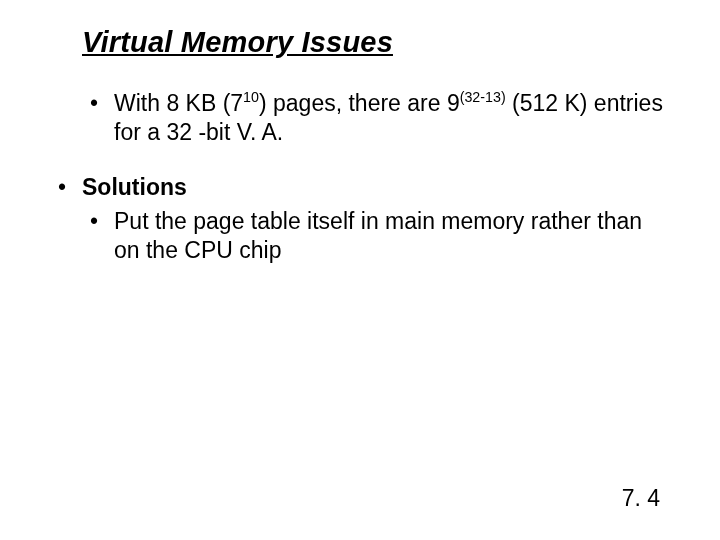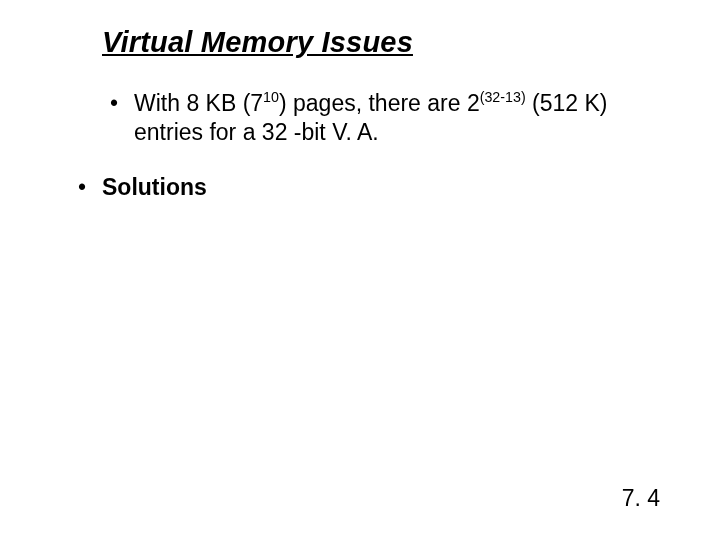--- a/index.html
+++ b/index.html
@@ -1,38 +1,39 @@
 <!DOCTYPE html>
 <html><head>
 <meta charset="utf-8">
 <style>
   * { margin: 0; padding: 0; box-sizing: border-box; }
   html, body { width: 720px; height: 540px; background: #fff; font-family: Arial, Helvetica, sans-serif; color: #000; }
-  .slide { width: 720px; height: 540px; position: relative; padding: 20px 50px 0 70px; }
+  .slide { width: 720px; height: 540px; position: relative; padding: 20px 50px 0 50px; }
   .title { font-size: 29px; font-style: italic; text-decoration: underline; margin-left: 32px; margin-top: 6px; margin-bottom: 30px; letter-spacing: 0.2px; }
   .bullet-l1 { position: relative; padding-left: 32px; margin-bottom: 6px; font-size: 23px; font-weight: bold; line-height: 1.25; }
   .bullet-l1::before { content: "•"; position: absolute; left: 8px; top: 0; font-weight: normal; }
   .bullet-l2 { position: relative; padding-left: 64px; margin-bottom: 4px; font-size: 23px; font-weight: normal; line-height: 1.25; }
   .bullet-l2::before { content: "•"; position: absolute; left: 40px; top: 0; }
   .group { margin-bottom: 26px; }
   sup { font-size: 0.62em; vertical-align: super; line-height: 0; }
   .pagenum { position: absolute; right: 60px; bottom: 28px; font-size: 23px; }
 </style>
 </head>
 <body>
 
 <div class="slide">
 
   <h1 class="title">Virtual Memory Issues</h1>
 
   <div class="group">
     <div class="bullet-l2">
-      <span>With 8 KB (7</span><sup>10</sup><span>) pages, there are 2</span><sup>(32-13)</sup><span> (512 K) entries for a 32 -bit V. A.</span>
+      <span>With 8 KB (7</span><sup>10</sup><span>) pages, there are 9</span><sup>(32-13)</sup><span> (512 K) entries for a 32 -bit V. A.</span>
     </div>
   </div>
 
   <div class="group">
     <div class="bullet-l1">Solutions</div>
+    <div class="bullet-l2">Put the page table itself in main memory rather than on the CPU chip</div>
   </div>
 
   <div class="pagenum">7. 4</div>
 
 </div>
 
 </body></html>

